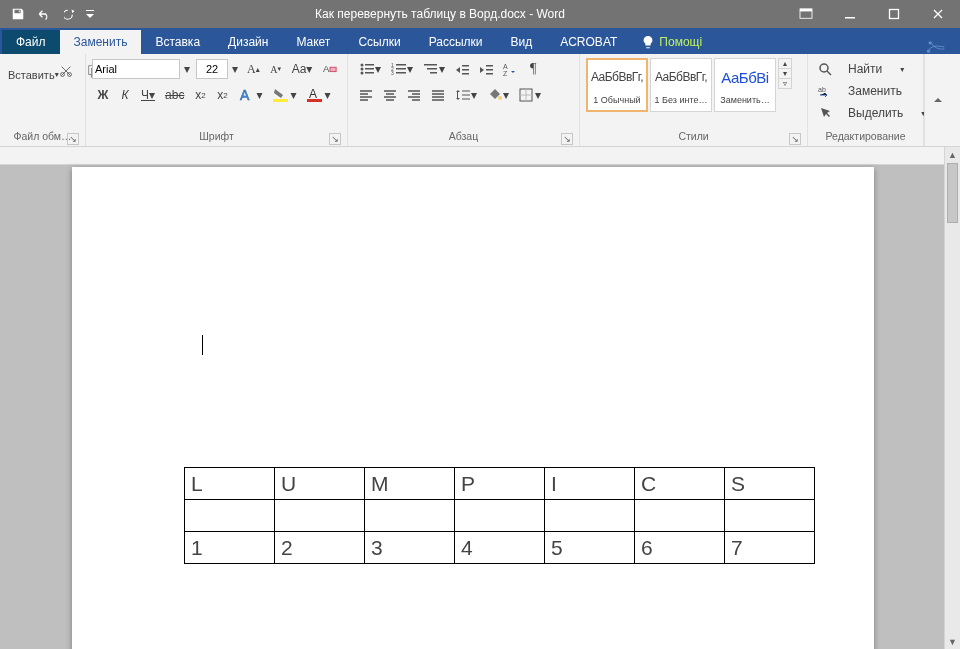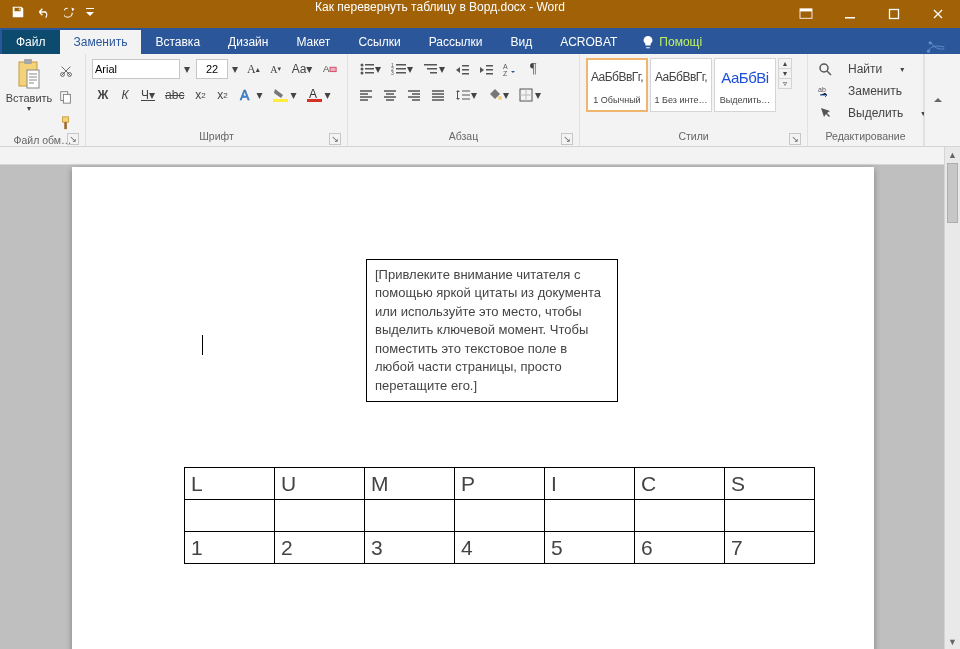--- a/index.html
+++ b/index.html
@@ -1,19 +1,19 @@
 <!DOCTYPE html>
 <html><head>
 <meta charset="utf-8">
 <style>
   * { box-sizing: border-box; margin: 0; padding: 0; font-family: "Segoe UI", Tahoma, sans-serif; }
   body { width: 960px; height: 649px; background: #e6e6e6; overflow: hidden; font-size: 12px; color: #444; }
 
   
-  .titlebar { height: 28px; background: #a16207; color: #fff; display: flex; align-items: flex-start; }
+  .titlebar { height: 28px; background: #737373; color: #fff; display: flex; align-items: center; }
   .titlebar .qat { display: flex; align-items: center; gap: 2px; padding-left: 6px; }
   .titlebar .qat .btn { width: 24px; height: 24px; display: flex; align-items: center; justify-content: center; }
   .titlebar .title { flex: 1; text-align: center; font-size: 12px; }
   .titlebar .winctrl { display: flex; }
   .titlebar .winctrl .btn { width: 44px; height: 28px; display: flex; align-items: center; justify-content: center; }
 
   
   .tabstrip { height: 26px; background: #2b579a; display: flex; align-items: flex-end; padding-left: 2px; }
   .tab { height: 24px; padding: 0 14px; display: flex; align-items: center; color: #fff; font-size: 12px; cursor: default; }
   .tab.file { background: #0c4a6e; }
@@ -24,21 +24,21 @@
   .tabstrip .right-icons { display: flex; align-items: center; gap: 18px; padding: 0 14px; color: #fff; }
 
   
   .ribbon-wrap { background: #f3f3f3; border-bottom: 1px solid #d4d4d4; display: flex; }
   .ribbon { display: flex; height: 92px; }
   .group { border-right: 1px solid #e1e1e1; padding: 4px 6px 0 6px; display: flex; flex-direction: column; }
   .group-body { flex: 1; display: flex; align-items: flex-start; }
   .group-label { height: 16px; font-size: 10.5px; color: #666; text-align: center; position: relative; }
   .group-label .launcher { position: absolute; right: 0; bottom: 1px; width: 12px; height: 12px; border: 1px solid #c7c7c7; font-size: 9px; line-height: 10px; display: inline-flex; align-items: center; justify-content: center; }
 
-  .vcol { display: flex; flex-direction: column; align-items: center; padding: 0 2px; }
+  .vcol { display: flex; flex-direction: row; align-items: center; padding: 0 2px; }
   .rbtn { height: 22px; min-width: 22px; padding: 0 4px; display: inline-flex; align-items: center; justify-content: center; border: 1px solid transparent; }
   .row { display: flex; align-items: center; gap: 0px; }
 
   select.fake, input.fake { height: 20px; border: 1px solid #c7c7c7; background: #fff; font-size: 11px; padding: 0 2px; }
 
   .style-card { width: 62px; height: 54px; border: 1px solid #d4d4d4; background: #fff; margin-right: 2px; display: flex; flex-direction: column; }
   .style-card.sel { border-color: #f0b56f; box-shadow: inset 0 0 0 1px #f0b56f; }
   .style-card .preview { flex: 1; display: flex; align-items: center; justify-content: center; font-size: 12px; letter-spacing: -0.5px; }
   .style-card .preview.big { font-size: 15px; color: #1d4ed8; }
   .style-card .lbl { height: 16px; font-size: 9px; text-align: center; white-space: nowrap; overflow: hidden; }
@@ -319,21 +319,21 @@
       <div class="style-card sel">
         <div class="preview">АаБбВвГг,</div>
         <div class="lbl">1 Обычный</div>
       </div>
       <div class="style-card">
         <div class="preview">АаБбВвГг,</div>
         <div class="lbl">1 Без инте…</div>
       </div>
       <div class="style-card">
         <div class="preview big">АаБбВі</div>
-        <div class="lbl">Выделить…</div>
+        <div class="lbl">Заменить…</div>
       </div>
       <div class="style-spin">
         <div>▴</div>
             <div>▾</div>
             <div>▿</div>
       </div>
     </div>
     <div class="group-label"><span>Стили</span><span class="launcher">↘</span></div>
   </div>
 
@@ -371,23 +371,20 @@
         <path fill="#666" d="M2 8l4-4 4 4z"></path>
       </svg>
 </div>
 </div>
 
 <div class="docarea">
   <div class="ruler"></div>
 
   <div class="page">
     <div class="cursor"></div>
-    <div class="textbox">
-      <span>[Привлеките внимание читателя с помощью яркой цитаты из документа или используйте это место, чтобы выделить ключевой момент. Чтобы поместить это текстовое поле в любой части страницы, просто перетащите его.]</span>
-    </div>
 
     <table class="doc-table">
       <tbody>
           <tr>
         <td>L</td>
         <td>U</td>
         <td>M</td>
         <td>P</td>
         <td>I</td>
         <td>C</td>

